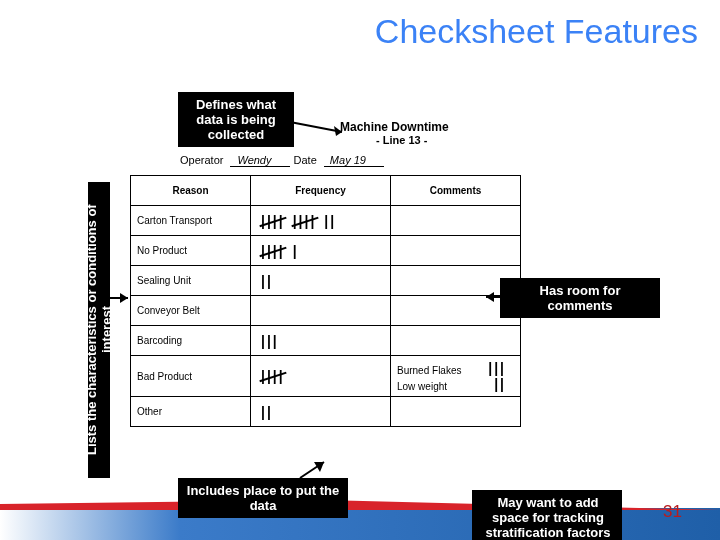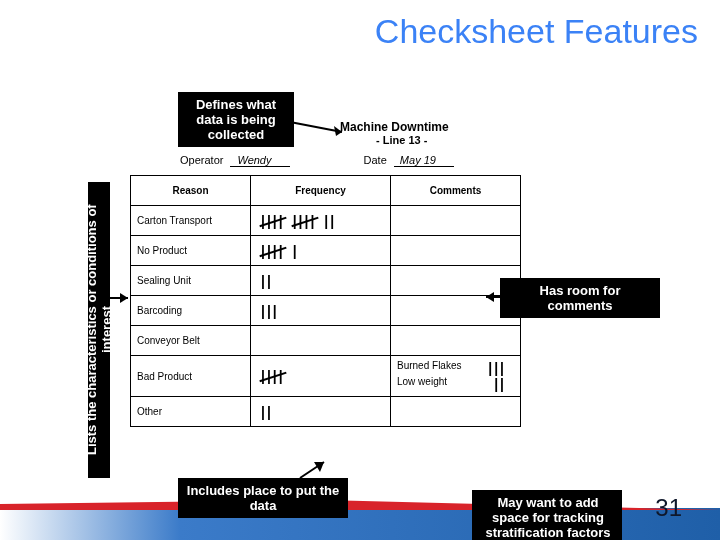--- a/index.html
+++ b/index.html
@@ -9,33 +9,33 @@
   .note-defines { top: 92px; left: 178px; width: 116px; }
   .note-lists { top: 182px; left: 88px; width: 22px; height: 296px; writing-mode: vertical-rl; transform: rotate(180deg); display: flex; align-items: center; justify-content: center; padding: 4px 2px; }
   .note-includes { top: 478px; left: 178px; width: 170px; }
   .note-room { top: 278px; left: 500px; width: 160px; }
   .note-bottom { top: 490px; left: 472px; width: 150px; padding-left: 10px; }
   .sheet-title { position: absolute; top: 120px; left: 340px; font-size: 12px; font-weight: bold; text-align: center; }
   .sheet-sub { position: absolute; top: 134px; left: 376px; font-size: 11px; font-weight: bold; }
   .fields { position: absolute; top: 154px; left: 180px; font-size: 11px; }
   .fields span.label { margin-right: 4px; }
   .fields span.val { font-style: italic; border-bottom: 1px solid #000; padding: 0 18px 0 6px; display: inline-block; min-width: 60px; text-align: center; }
-  .fields .date-group { margin-left: 70px; }
+  .fields .date-group { }
   .sheet-table { position: absolute; top: 175px; left: 130px; width: 391px; border-collapse: collapse; background: #fff; }
   .sheet-table th, .sheet-table td { border: 1px solid #000; font-size: 10px; padding: 4px 6px; text-align: left; height: 30px; vertical-align: middle; }
   .sheet-table th { font-weight: bold; text-align: center; background: #fff; }
   .sheet-table td.freq { text-align: left; padding-left: 10px; }
   .tally { font-family: Arial; font-size: 14px; font-weight: bold; letter-spacing: 2px; display: inline-block; }
   .tally-group { position: relative; display: inline-block; margin-right: 8px; }
   .tally-group.five::after { content: ''; position: absolute; left: -2px; top: 50%; width: calc(100% + 4px); height: 2px; background: #000; transform: rotate(-18deg); }
   .comment-inner { font-size: 10px; }
-  .comment-inner .cline { display: flex; align-items: flex-start; justify-content: space-between; }
+  .comment-inner .cline { display: flex; align-items: flex-end; justify-content: space-between; }
   .footer-blue { position: absolute; bottom: 0; left: 0; width: 100%; height: 32px; background: linear-gradient(to right, #fff 0%, #3b7bc9 25%, #1f5fa8 100%); }
   .footer-blue::before { content: ''; position: absolute; top: -8px; left: 0; width: 100%; height: 10px; background: #d8232a; clip-path: polygon(0 40%, 45% 0, 100% 100%, 0 100%); }
-  .page-num { position: absolute; bottom: 18px; right: 38px; color: #0f172a; font-size: 24px; }
+  .page-num { position: absolute; bottom: 18px; right: 38px; color: #b91c1c; font-size: 17px; }
   .arrow { position: absolute; z-index: 3; }
   .arrow svg { overflow: visible; }
 </style>
 </head>
 <body>
 
 <div class="title">Checksheet Features</div>
 
 <div class="note-box note-defines">Defines what data is being collected</div>
 <div class="note-box note-lists">Lists the characteristics or conditions of interest</div>
@@ -73,27 +73,27 @@
     <td>No Product</td>
     <td class="freq"><span class="tally-group five"><span class="tally">||||</span></span><span class="tally-group"><span class="tally">|</span></span></td>
     <td></td>
       </tr>
       <tr>
     <td>Sealing Unit</td>
     <td class="freq"><span class="tally-group"><span class="tally">||</span></span></td>
     <td></td>
       </tr>
       <tr>
-    <td>Barcoding</td>
-    <td class="freq"><span class="tally-group"><span class="tally">|||</span></span></td>
+    <td>Conveyor Belt</td>
+    <td class="freq"></td>
     <td></td>
       </tr>
       <tr>
-    <td>Conveyor Belt</td>
-    <td class="freq"></td>
+    <td>Barcoding</td>
+    <td class="freq"><span class="tally-group"><span class="tally">|||</span></span></td>
     <td></td>
       </tr>
       <tr>
     <td>Bad Product</td>
     <td class="freq"><span class="tally-group five"><span class="tally">||||</span></span></td>
     <td>
           <div class="comment-inner">
             <div class="cline">
               <span>Burned Flakes</span>
               <span><span class="tally-group"><span class="tally">|||</span></span></span>

